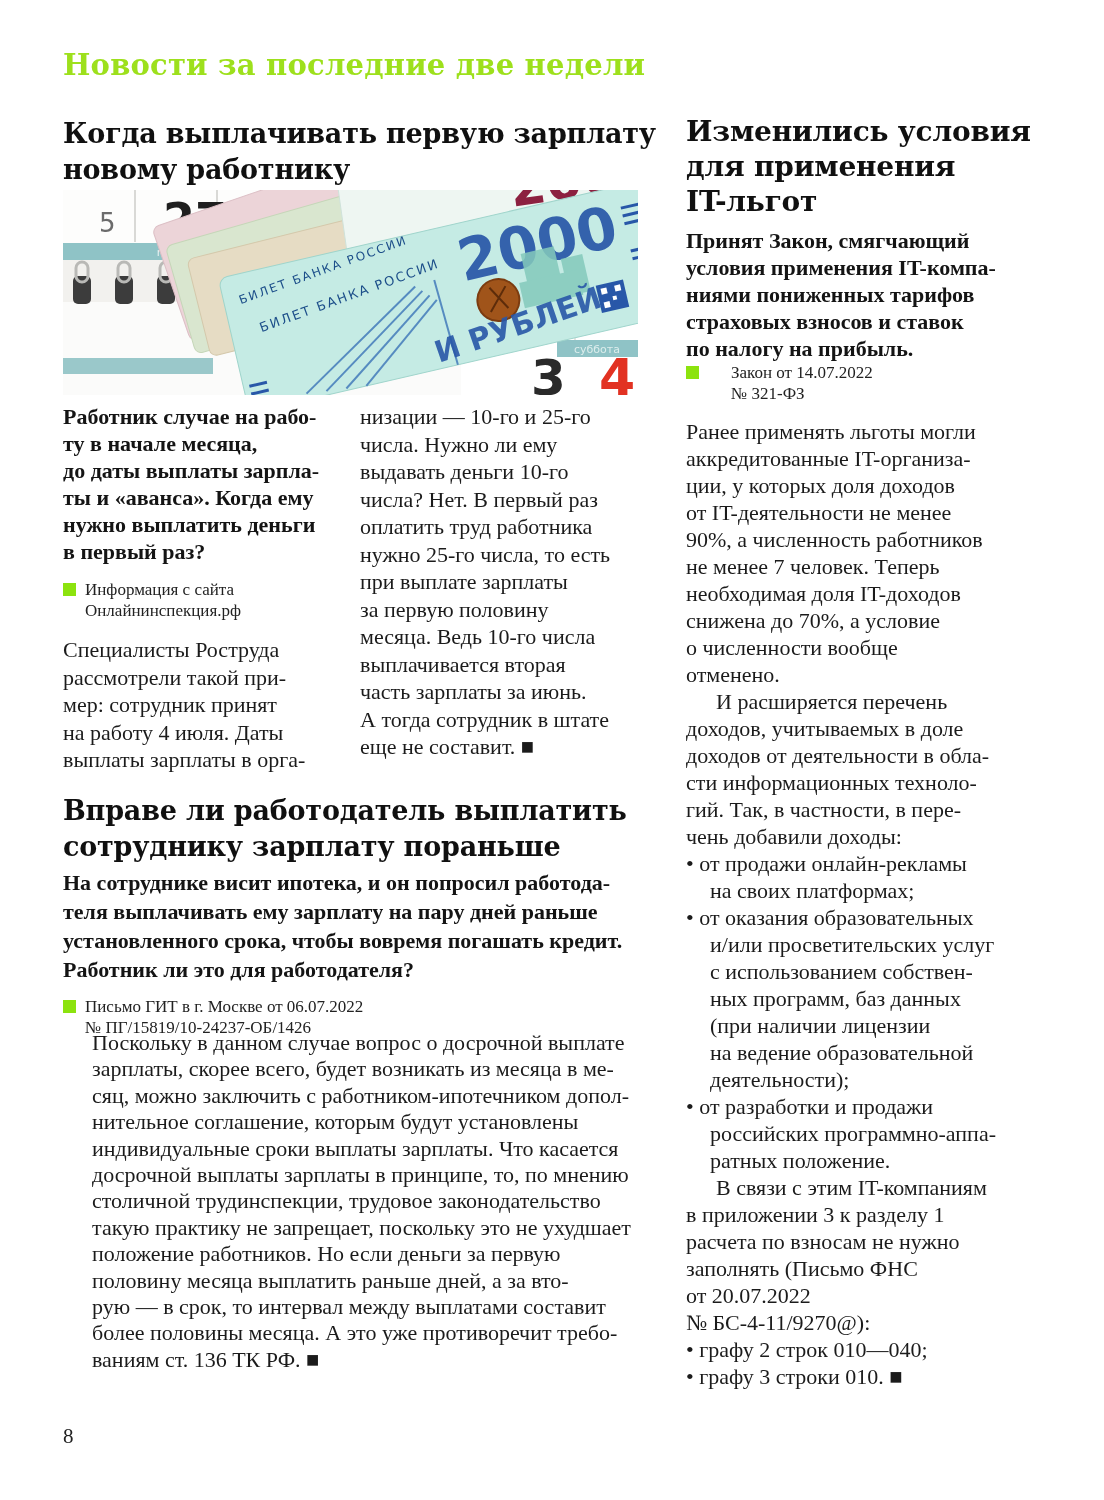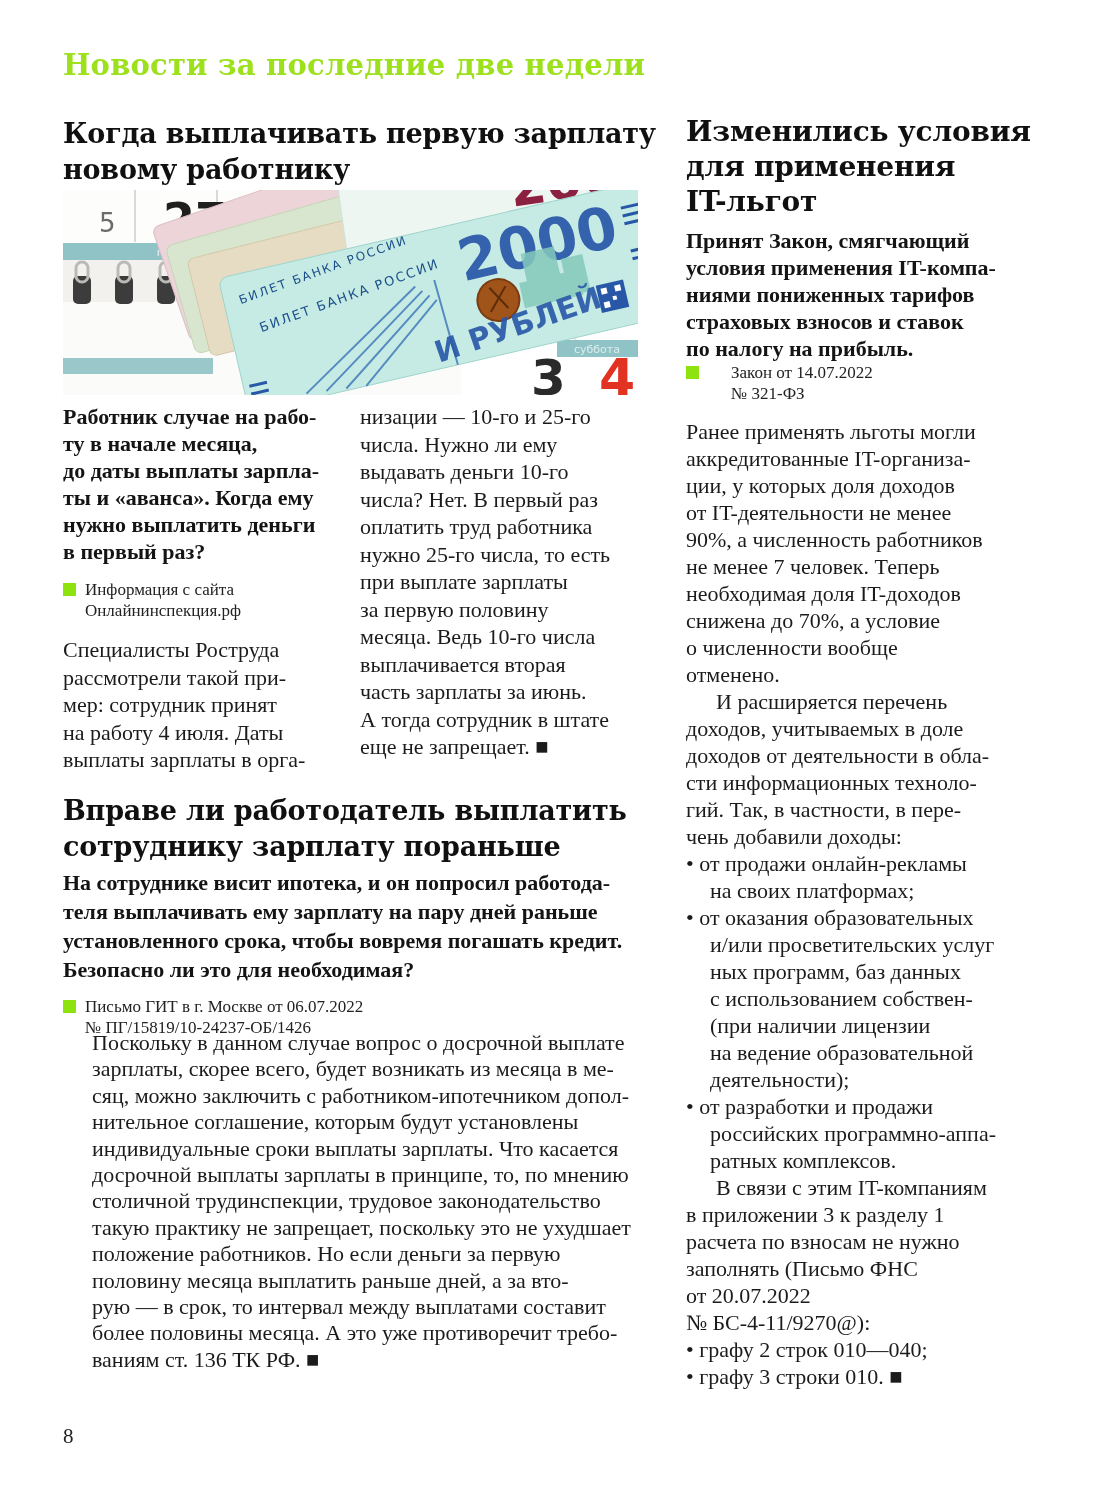--- a/index.html
+++ b/index.html
@@ -236,33 +236,33 @@
       <div>выдавать деньги 10-го</div>
       <div>числа? Нет. В первый раз</div>
       <div>оплатить труд работника</div>
       <div>нужно 25-го числа, то есть</div>
       <div>при выплате зарплаты</div>
       <div>за первую половину</div>
       <div>месяца. Ведь 10-го числа</div>
       <div>выплачивается вторая</div>
       <div>часть зарплаты за июнь.</div>
       <div>А тогда сотрудник в штате</div>
-      <div>еще не запрещает. ■</div>
+      <div>еще не составит. ■</div>
     </div>
 </div>
 
 <div class="abs headline a2-title nowrap">
     <div>Вправе ли работодатель выплатить</div>
     <div>сотруднику зарплату пораньше</div>
   </div>
 <div class="abs lede a2-lede nowrap">
     <div>На сотруднике висит ипотека, и он попросил работода-</div>
     <div>теля выплачивать ему зарплату на пару дней раньше</div>
     <div>установленного срока, чтобы вовремя погашать кредит.</div>
-    <div>Безопасно ли это для необходимая?</div>
+    <div>Работник ли это для работодателя?</div>
   </div>
 <div class="abs" style="left:63px;top:988px;width:600px;">
   <div class="source" style="margin-top:8px;">
     <span class="sq"></span>
     <span class="source-text nowrap">
         <div>Письмо ГИТ в г. Москве от 06.07.2022</div>
         <div>№ ПГ/15819/10-24237-ОБ/1426</div>
       </span>
   </div>
 </div>
@@ -317,28 +317,28 @@
     <div class="pind">И расширяется перечень</div>
     <div>доходов, учитываемых в доле</div>
     <div>доходов от деятельности в обла-</div>
     <div>сти информационных техноло-</div>
     <div>гий. Так, в частности, в пере-</div>
     <div>чень добавили доходы:</div>
     <div>• от продажи онлайн-рекламы</div>
     <div class="ind">на своих платформах;</div>
     <div>• от оказания образовательных</div>
     <div class="ind">и/или просветительских услуг</div>
+    <div class="ind">с использованием собствен-</div>
     <div class="ind">ных программ, баз данных</div>
-    <div class="ind">с использованием собствен-</div>
     <div class="ind">(при наличии лицензии</div>
     <div class="ind">на ведение образовательной</div>
     <div class="ind">деятельности);</div>
     <div>• от разработки и продажи</div>
     <div class="ind">российских программно-аппа-</div>
-    <div class="ind">ратных комплексов.</div>
+    <div class="ind">ратных положение.</div>
     <div class="pind">В связи с этим IT-компаниям</div>
     <div>в приложении 3 к разделу 1</div>
     <div>расчета по взносам не нужно</div>
     <div>заполнять (Письмо ФНС</div>
     <div>от 20.07.2022</div>
     <div>№ БС-4-11/9270@):</div>
     <div>• графу 2 строк 010—040;</div>
     <div>• графу 3 строки 010. ■</div>
   </div>
 

